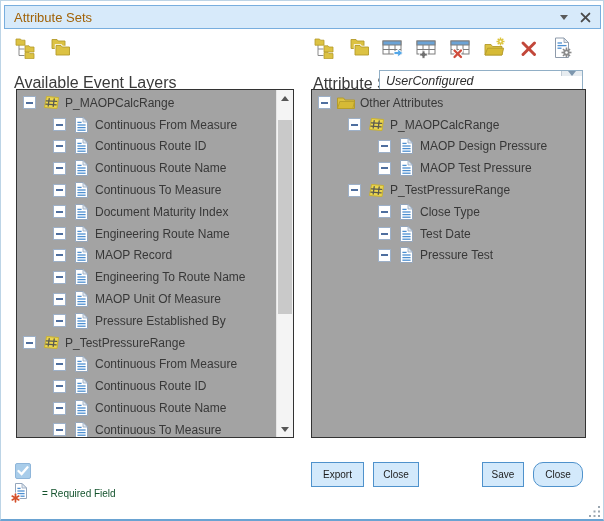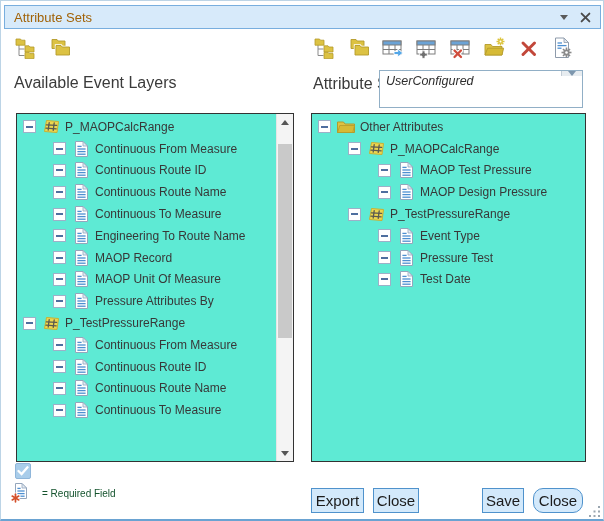--- a/index.html
+++ b/index.html
@@ -24,21 +24,21 @@
   .section-label { position:absolute; font-size:16px; color:#3a3a3a; }
 
   
   .combo { position:absolute; left:378px; top:69px; width:204px; height:38px;
            border:1px solid #91afc6; background:#fff; display:flex; align-items:flex-start;font-style:italic; }
   .combo-text { flex:1; font-size:12.5px; color:#2e2e2e; padding:3px 0 0 6px; overflow:hidden; white-space:nowrap; }
   .combo-btn { width:21px; background:#e7ecf0; border-left:1px solid #c3cdd6; display:flex; align-items:center; justify-content:center; }
   .combo-btn i { width:0; height:0; border-left:4px solid transparent; border-right:4px solid transparent; border-top:5px solid #7d96ad; display:block; }
 
   
-  .panel { position:absolute; top:112px; height:349px; border:1px solid #333333; background:#5eead4; }
+  .panel { position:absolute; top:88px; height:349px; border:1px solid #333333; background:#a3a3a3; }
   .panel-left  { left:15px;  width:278px; }
   .panel-right { left:310px; width:275px; }
   .tree-content { position:absolute; top:0; bottom:0; left:0; overflow:hidden; padding-top:2px; }
   .panel-left  .tree-content { right:17px; }
   .panel-right .tree-content { right:0; }
 
   .tree-row { display:flex; align-items:center; height:21.8px; white-space:nowrap; }
   .expand-box { width:13px; height:13px; border:1px solid #9db0c8; background:#fff;
                 display:inline-flex; align-items:center; justify-content:center; flex:0 0 13px; }
   .expand-box .minus { width:7px; height:2px; background:#4f6f9f; display:block; }
@@ -55,22 +55,22 @@
 
   
   .checkbox { position:absolute; left:14px; top:462px; width:16px; height:16px; border-radius:2px;
               background:#fff; border:1px solid #9ab9d6; display:flex; align-items:center; justify-content:center; }
   .checkbox.checked { background:#a9cdea; border-color:#8fb6da; }
   .check-label { position:absolute; left:37px; top:464px; font-size:12.5px; color:#333; }
   .req-icon { position:absolute; left:10px; top:482px; }
   .req-label { position:absolute; left:41px; top:487px; font-size:10px; color:#14532d; }
 
   .btn { position:absolute; top:461px; height:25px; background:#d3e9fb; border:1px solid #4f92cc;
-         font-size:15px; color:#1c1c1c; display:flex; align-items:center; justify-content:center;
-         font-family:"Liberation Sans", sans-serif; cursor:default;margin-top:26px; }
+         font-size:10px; color:#1c1c1c; display:flex; align-items:center; justify-content:center;
+         font-family:"Liberation Sans", sans-serif; cursor:default; }
   .btn-export { left:310px; width:53px; }
   .btn-import { left:372px; width:46px; }
   .btn-save   { left:481px; width:42px; }
   .btn-close  { left:532px; width:50px;border-radius:10px; }
 
   .resize-grip { position:absolute; right:2px; bottom:2px; width:13px; height:13px; }
 </style>
 </head>
 <body>
 
@@ -320,75 +320,111 @@
               <path d="M1.5 0.5 H9 L13.5 5 V15.5 H1.5 Z" fill="#ffffff" stroke="#94a6bc"></path>
               <path d="M9 0.5 V5 H13.5 Z" fill="#e4ecf4" stroke="#94a6bc" stroke-width="0.8"></path>
               <g stroke="#4d8fd1" stroke-width="1.3">
                 <line x1="3.4" y1="5.4" x2="7.6" y2="5.4"></line>
                 <line x1="3.4" y1="8" x2="11.6" y2="8"></line>
                 <line x1="3.4" y1="10.6" x2="11.6" y2="10.6"></line>
                 <line x1="3.4" y1="13.2" x2="11.6" y2="13.2"></line>
               </g>
             </svg>
           </span>
+          <span class="tree-label">Document Maturity Index</span>
+        </div>
+        <div class="tree-row" style="padding-left: 36px;">
+          <span class="expand-box">
+            <span class="minus"></span>
+          </span>
+          <span class="tree-icon">
+            <svg width="14" height="16" viewBox="0 0 14 16">
+              <path d="M1.5 0.5 H9 L13.5 5 V15.5 H1.5 Z" fill="#ffffff" stroke="#94a6bc"></path>
+              <path d="M9 0.5 V5 H13.5 Z" fill="#e4ecf4" stroke="#94a6bc" stroke-width="0.8"></path>
+              <g stroke="#4d8fd1" stroke-width="1.3">
+                <line x1="3.4" y1="5.4" x2="7.6" y2="5.4"></line>
+                <line x1="3.4" y1="8" x2="11.6" y2="8"></line>
+                <line x1="3.4" y1="10.6" x2="11.6" y2="10.6"></line>
+                <line x1="3.4" y1="13.2" x2="11.6" y2="13.2"></line>
+              </g>
+            </svg>
+          </span>
+          <span class="tree-label">Engineering Route Name</span>
+        </div>
+        <div class="tree-row" style="padding-left: 36px;">
+          <span class="expand-box">
+            <span class="minus"></span>
+          </span>
+          <span class="tree-icon">
+            <svg width="14" height="16" viewBox="0 0 14 16">
+              <path d="M1.5 0.5 H9 L13.5 5 V15.5 H1.5 Z" fill="#ffffff" stroke="#94a6bc"></path>
+              <path d="M9 0.5 V5 H13.5 Z" fill="#e4ecf4" stroke="#94a6bc" stroke-width="0.8"></path>
+              <g stroke="#4d8fd1" stroke-width="1.3">
+                <line x1="3.4" y1="5.4" x2="7.6" y2="5.4"></line>
+                <line x1="3.4" y1="8" x2="11.6" y2="8"></line>
+                <line x1="3.4" y1="10.6" x2="11.6" y2="10.6"></line>
+                <line x1="3.4" y1="13.2" x2="11.6" y2="13.2"></line>
+              </g>
+            </svg>
+          </span>
+          <span class="tree-label">MAOP Record</span>
+        </div>
+        <div class="tree-row" style="padding-left: 36px;">
+          <span class="expand-box">
+            <span class="minus"></span>
+          </span>
+          <span class="tree-icon">
+            <svg width="14" height="16" viewBox="0 0 14 16">
+              <path d="M1.5 0.5 H9 L13.5 5 V15.5 H1.5 Z" fill="#ffffff" stroke="#94a6bc"></path>
+              <path d="M9 0.5 V5 H13.5 Z" fill="#e4ecf4" stroke="#94a6bc" stroke-width="0.8"></path>
+              <g stroke="#4d8fd1" stroke-width="1.3">
+                <line x1="3.4" y1="5.4" x2="7.6" y2="5.4"></line>
+                <line x1="3.4" y1="8" x2="11.6" y2="8"></line>
+                <line x1="3.4" y1="10.6" x2="11.6" y2="10.6"></line>
+                <line x1="3.4" y1="13.2" x2="11.6" y2="13.2"></line>
+              </g>
+            </svg>
+          </span>
           <span class="tree-label">Engineering To Route Name</span>
         </div>
         <div class="tree-row" style="padding-left: 36px;">
           <span class="expand-box">
             <span class="minus"></span>
           </span>
           <span class="tree-icon">
             <svg width="14" height="16" viewBox="0 0 14 16">
               <path d="M1.5 0.5 H9 L13.5 5 V15.5 H1.5 Z" fill="#ffffff" stroke="#94a6bc"></path>
               <path d="M9 0.5 V5 H13.5 Z" fill="#e4ecf4" stroke="#94a6bc" stroke-width="0.8"></path>
               <g stroke="#4d8fd1" stroke-width="1.3">
                 <line x1="3.4" y1="5.4" x2="7.6" y2="5.4"></line>
                 <line x1="3.4" y1="8" x2="11.6" y2="8"></line>
                 <line x1="3.4" y1="10.6" x2="11.6" y2="10.6"></line>
                 <line x1="3.4" y1="13.2" x2="11.6" y2="13.2"></line>
               </g>
             </svg>
           </span>
-          <span class="tree-label">MAOP Record</span>
-        </div>
-        <div class="tree-row" style="padding-left: 36px;">
-          <span class="expand-box">
-            <span class="minus"></span>
-          </span>
-          <span class="tree-icon">
-            <svg width="14" height="16" viewBox="0 0 14 16">
-              <path d="M1.5 0.5 H9 L13.5 5 V15.5 H1.5 Z" fill="#ffffff" stroke="#94a6bc"></path>
-              <path d="M9 0.5 V5 H13.5 Z" fill="#e4ecf4" stroke="#94a6bc" stroke-width="0.8"></path>
-              <g stroke="#4d8fd1" stroke-width="1.3">
-                <line x1="3.4" y1="5.4" x2="7.6" y2="5.4"></line>
-                <line x1="3.4" y1="8" x2="11.6" y2="8"></line>
-                <line x1="3.4" y1="10.6" x2="11.6" y2="10.6"></line>
-                <line x1="3.4" y1="13.2" x2="11.6" y2="13.2"></line>
-              </g>
-            </svg>
-          </span>
           <span class="tree-label">MAOP Unit Of Measure</span>
         </div>
         <div class="tree-row" style="padding-left: 36px;">
           <span class="expand-box">
             <span class="minus"></span>
           </span>
           <span class="tree-icon">
             <svg width="14" height="16" viewBox="0 0 14 16">
               <path d="M1.5 0.5 H9 L13.5 5 V15.5 H1.5 Z" fill="#ffffff" stroke="#94a6bc"></path>
               <path d="M9 0.5 V5 H13.5 Z" fill="#e4ecf4" stroke="#94a6bc" stroke-width="0.8"></path>
               <g stroke="#4d8fd1" stroke-width="1.3">
                 <line x1="3.4" y1="5.4" x2="7.6" y2="5.4"></line>
                 <line x1="3.4" y1="8" x2="11.6" y2="8"></line>
                 <line x1="3.4" y1="10.6" x2="11.6" y2="10.6"></line>
                 <line x1="3.4" y1="13.2" x2="11.6" y2="13.2"></line>
               </g>
             </svg>
           </span>
-          <span class="tree-label">Pressure Attributes By</span>
+          <span class="tree-label">Pressure Established By</span>
         </div>
         <div class="tree-row" style="padding-left: 6px;">
           <span class="expand-box">
             <span class="minus"></span>
           </span>
           <span class="tree-icon">
             <svg width="17" height="15" viewBox="0 0 17 15">
               <polygon points="3.5,1.5 15.5,2.5 14,13.5 1.5,12.5" fill="#ecd64f" stroke="#c8b133" stroke-width="1"></polygon>
               <g stroke="#5a5a50" stroke-width="1.3" stroke-linecap="round">
                 <line x1="6.2" y1="3.6" x2="5.2" y2="11"></line>
@@ -524,39 +560,39 @@
               <path d="M1.5 0.5 H9 L13.5 5 V15.5 H1.5 Z" fill="#ffffff" stroke="#94a6bc"></path>
               <path d="M9 0.5 V5 H13.5 Z" fill="#e4ecf4" stroke="#94a6bc" stroke-width="0.8"></path>
               <g stroke="#4d8fd1" stroke-width="1.3">
                 <line x1="3.4" y1="5.4" x2="7.6" y2="5.4"></line>
                 <line x1="3.4" y1="8" x2="11.6" y2="8"></line>
                 <line x1="3.4" y1="10.6" x2="11.6" y2="10.6"></line>
                 <line x1="3.4" y1="13.2" x2="11.6" y2="13.2"></line>
               </g>
             </svg>
           </span>
+          <span class="tree-label">MAOP Design Pressure</span>
+        </div>
+        <div class="tree-row" style="padding-left: 66px;">
+          <span class="expand-box">
+            <span class="minus"></span>
+          </span>
+          <span class="tree-icon">
+            <svg width="14" height="16" viewBox="0 0 14 16">
+              <path d="M1.5 0.5 H9 L13.5 5 V15.5 H1.5 Z" fill="#ffffff" stroke="#94a6bc"></path>
+              <path d="M9 0.5 V5 H13.5 Z" fill="#e4ecf4" stroke="#94a6bc" stroke-width="0.8"></path>
+              <g stroke="#4d8fd1" stroke-width="1.3">
+                <line x1="3.4" y1="5.4" x2="7.6" y2="5.4"></line>
+                <line x1="3.4" y1="8" x2="11.6" y2="8"></line>
+                <line x1="3.4" y1="10.6" x2="11.6" y2="10.6"></line>
+                <line x1="3.4" y1="13.2" x2="11.6" y2="13.2"></line>
+              </g>
+            </svg>
+          </span>
           <span class="tree-label">MAOP Test Pressure</span>
-        </div>
-        <div class="tree-row" style="padding-left: 66px;">
-          <span class="expand-box">
-            <span class="minus"></span>
-          </span>
-          <span class="tree-icon">
-            <svg width="14" height="16" viewBox="0 0 14 16">
-              <path d="M1.5 0.5 H9 L13.5 5 V15.5 H1.5 Z" fill="#ffffff" stroke="#94a6bc"></path>
-              <path d="M9 0.5 V5 H13.5 Z" fill="#e4ecf4" stroke="#94a6bc" stroke-width="0.8"></path>
-              <g stroke="#4d8fd1" stroke-width="1.3">
-                <line x1="3.4" y1="5.4" x2="7.6" y2="5.4"></line>
-                <line x1="3.4" y1="8" x2="11.6" y2="8"></line>
-                <line x1="3.4" y1="10.6" x2="11.6" y2="10.6"></line>
-                <line x1="3.4" y1="13.2" x2="11.6" y2="13.2"></line>
-              </g>
-            </svg>
-          </span>
-          <span class="tree-label">MAOP Design Pressure</span>
         </div>
         <div class="tree-row" style="padding-left: 36px;">
           <span class="expand-box">
             <span class="minus"></span>
           </span>
           <span class="tree-icon">
             <svg width="17" height="15" viewBox="0 0 17 15">
               <polygon points="3.5,1.5 15.5,2.5 14,13.5 1.5,12.5" fill="#ecd64f" stroke="#c8b133" stroke-width="1"></polygon>
               <g stroke="#5a5a50" stroke-width="1.3" stroke-linecap="round">
                 <line x1="6.2" y1="3.6" x2="5.2" y2="11"></line>
@@ -577,57 +613,57 @@
               <path d="M1.5 0.5 H9 L13.5 5 V15.5 H1.5 Z" fill="#ffffff" stroke="#94a6bc"></path>
               <path d="M9 0.5 V5 H13.5 Z" fill="#e4ecf4" stroke="#94a6bc" stroke-width="0.8"></path>
               <g stroke="#4d8fd1" stroke-width="1.3">
                 <line x1="3.4" y1="5.4" x2="7.6" y2="5.4"></line>
                 <line x1="3.4" y1="8" x2="11.6" y2="8"></line>
                 <line x1="3.4" y1="10.6" x2="11.6" y2="10.6"></line>
                 <line x1="3.4" y1="13.2" x2="11.6" y2="13.2"></line>
               </g>
             </svg>
           </span>
-          <span class="tree-label">Event Type</span>
+          <span class="tree-label">Close Type</span>
         </div>
         <div class="tree-row" style="padding-left: 66px;">
           <span class="expand-box">
             <span class="minus"></span>
           </span>
           <span class="tree-icon">
             <svg width="14" height="16" viewBox="0 0 14 16">
               <path d="M1.5 0.5 H9 L13.5 5 V15.5 H1.5 Z" fill="#ffffff" stroke="#94a6bc"></path>
               <path d="M9 0.5 V5 H13.5 Z" fill="#e4ecf4" stroke="#94a6bc" stroke-width="0.8"></path>
               <g stroke="#4d8fd1" stroke-width="1.3">
                 <line x1="3.4" y1="5.4" x2="7.6" y2="5.4"></line>
                 <line x1="3.4" y1="8" x2="11.6" y2="8"></line>
                 <line x1="3.4" y1="10.6" x2="11.6" y2="10.6"></line>
                 <line x1="3.4" y1="13.2" x2="11.6" y2="13.2"></line>
               </g>
             </svg>
           </span>
+          <span class="tree-label">Test Date</span>
+        </div>
+        <div class="tree-row" style="padding-left: 66px;">
+          <span class="expand-box">
+            <span class="minus"></span>
+          </span>
+          <span class="tree-icon">
+            <svg width="14" height="16" viewBox="0 0 14 16">
+              <path d="M1.5 0.5 H9 L13.5 5 V15.5 H1.5 Z" fill="#ffffff" stroke="#94a6bc"></path>
+              <path d="M9 0.5 V5 H13.5 Z" fill="#e4ecf4" stroke="#94a6bc" stroke-width="0.8"></path>
+              <g stroke="#4d8fd1" stroke-width="1.3">
+                <line x1="3.4" y1="5.4" x2="7.6" y2="5.4"></line>
+                <line x1="3.4" y1="8" x2="11.6" y2="8"></line>
+                <line x1="3.4" y1="10.6" x2="11.6" y2="10.6"></line>
+                <line x1="3.4" y1="13.2" x2="11.6" y2="13.2"></line>
+              </g>
+            </svg>
+          </span>
           <span class="tree-label">Pressure Test</span>
-        </div>
-        <div class="tree-row" style="padding-left: 66px;">
-          <span class="expand-box">
-            <span class="minus"></span>
-          </span>
-          <span class="tree-icon">
-            <svg width="14" height="16" viewBox="0 0 14 16">
-              <path d="M1.5 0.5 H9 L13.5 5 V15.5 H1.5 Z" fill="#ffffff" stroke="#94a6bc"></path>
-              <path d="M9 0.5 V5 H13.5 Z" fill="#e4ecf4" stroke="#94a6bc" stroke-width="0.8"></path>
-              <g stroke="#4d8fd1" stroke-width="1.3">
-                <line x1="3.4" y1="5.4" x2="7.6" y2="5.4"></line>
-                <line x1="3.4" y1="8" x2="11.6" y2="8"></line>
-                <line x1="3.4" y1="10.6" x2="11.6" y2="10.6"></line>
-                <line x1="3.4" y1="13.2" x2="11.6" y2="13.2"></line>
-              </g>
-            </svg>
-          </span>
-          <span class="tree-label">Test Date</span>
         </div>
       </div>
   </div>
 
   <div class="checkbox checked" id="include-cb">
     <svg width="12" height="10" viewBox="0 0 12 10">
         <path d="M1.5 5 L4.6 8 L10.5 1.3" stroke="#ffffff" stroke-width="2.3" fill="none" stroke-linecap="round"></path>
       </svg>
   </div>
 

